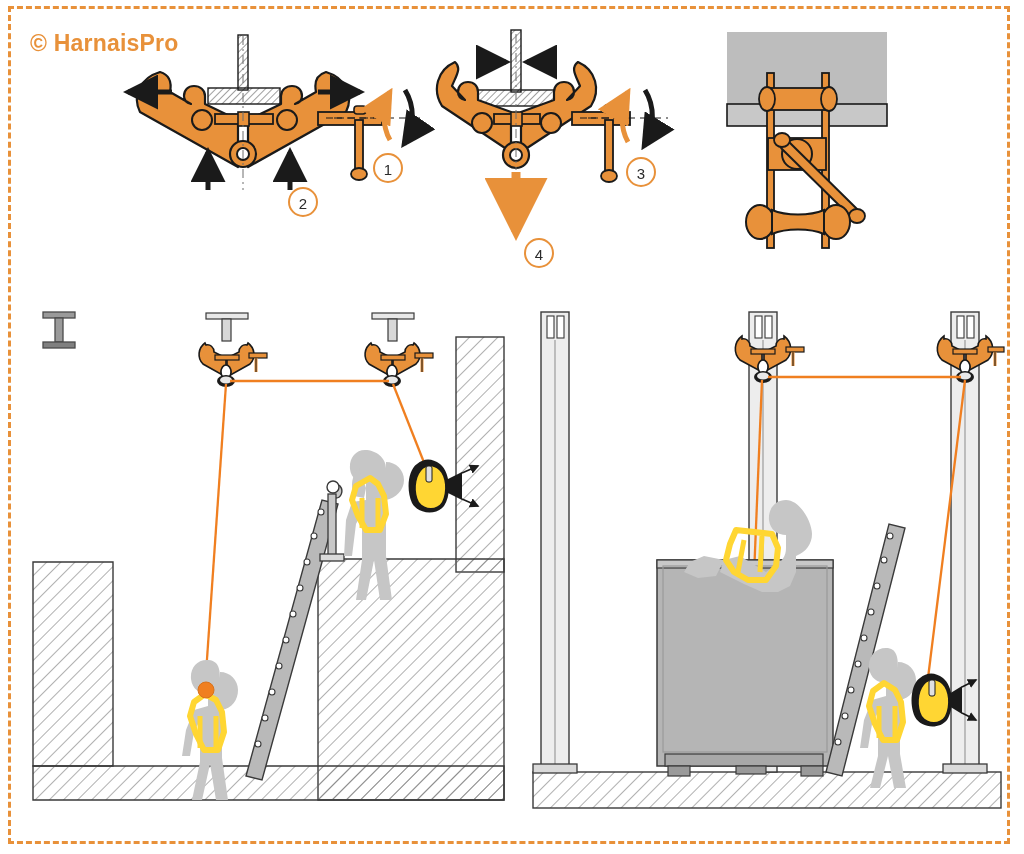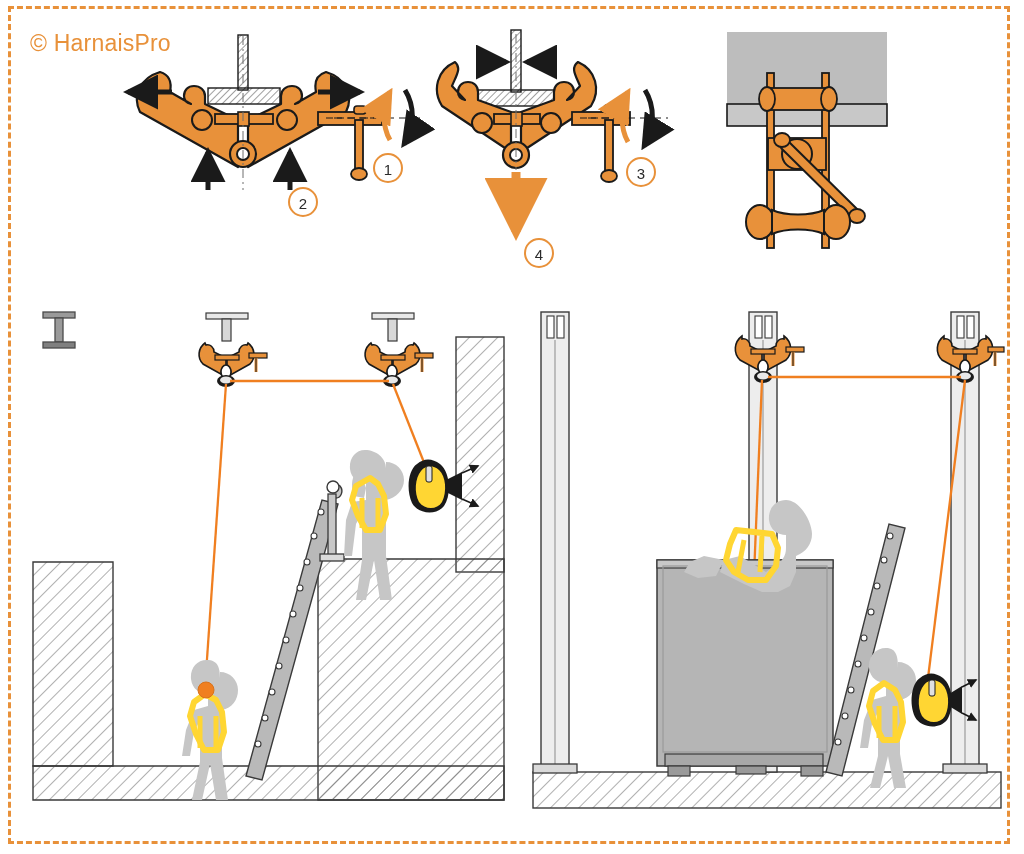--- a/index.html
+++ b/index.html
@@ -1,21 +1,21 @@
 <!DOCTYPE html>
 <html><head>
 <meta charset="utf-8">
 <style>
   html,body{margin:0;padding:0;background:#ffffff;}
   body{font-family:"Liberation Sans",sans-serif;}
   #page{position:relative;width:1024px;height:854px;background:#ffffff;overflow:hidden;}
   #border{position:absolute;left:8px;top:6px;width:1002px;height:838px;
           border:3px dashed #E8913A;box-sizing:border-box;}
   #logo{position:absolute;left:30px;top:30px;font-size:23px;color:#E8913A;
-        letter-spacing:.2px;white-space:nowrap;font-family:"Liberation Sans",sans-serif;}
+        letter-spacing:.2px;white-space:nowrap;font-family:"Liberation Sans",sans-serif;font-weight:bold;}
   svg.layer{position:absolute;left:0;top:0;width:1024px;height:854px;}
   .num{font-size:15px;fill:#2b2b2b;font-family:"Liberation Sans",sans-serif;
        text-anchor:middle;dominant-baseline:central;}
 </style>
 </head>
 <body>
 
 <div id="page">
 
   <div id="border"></div>

